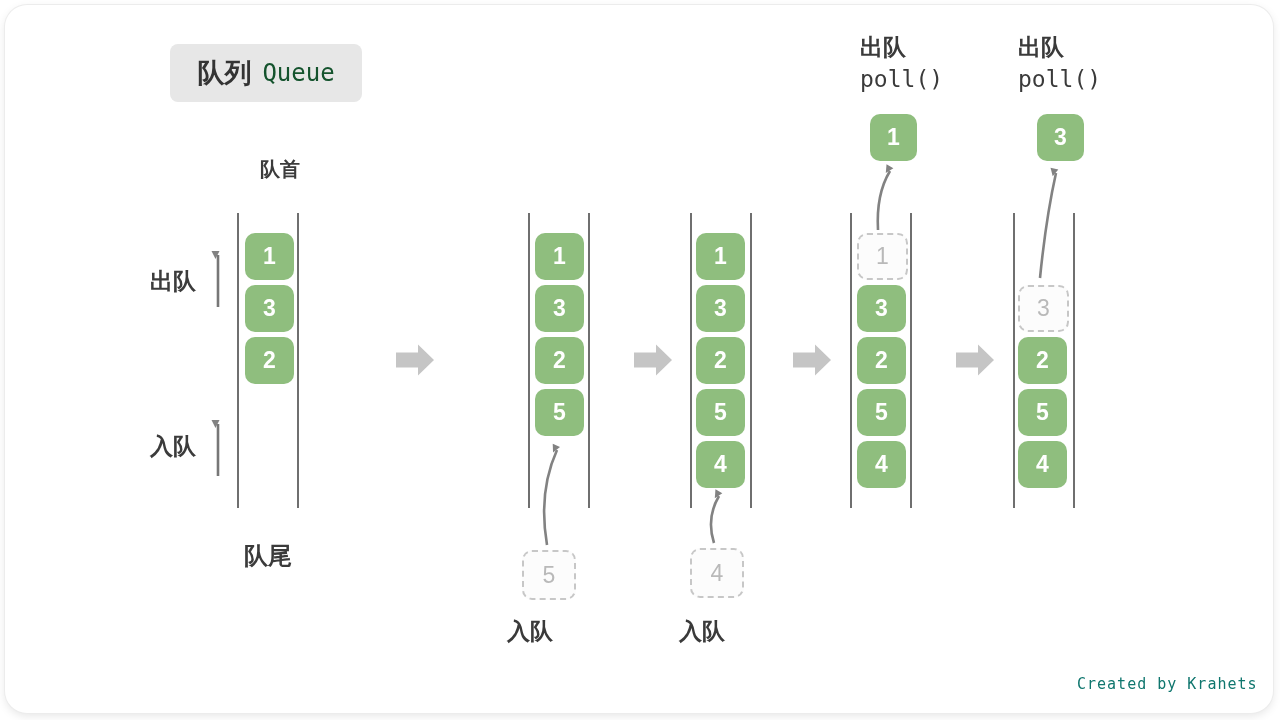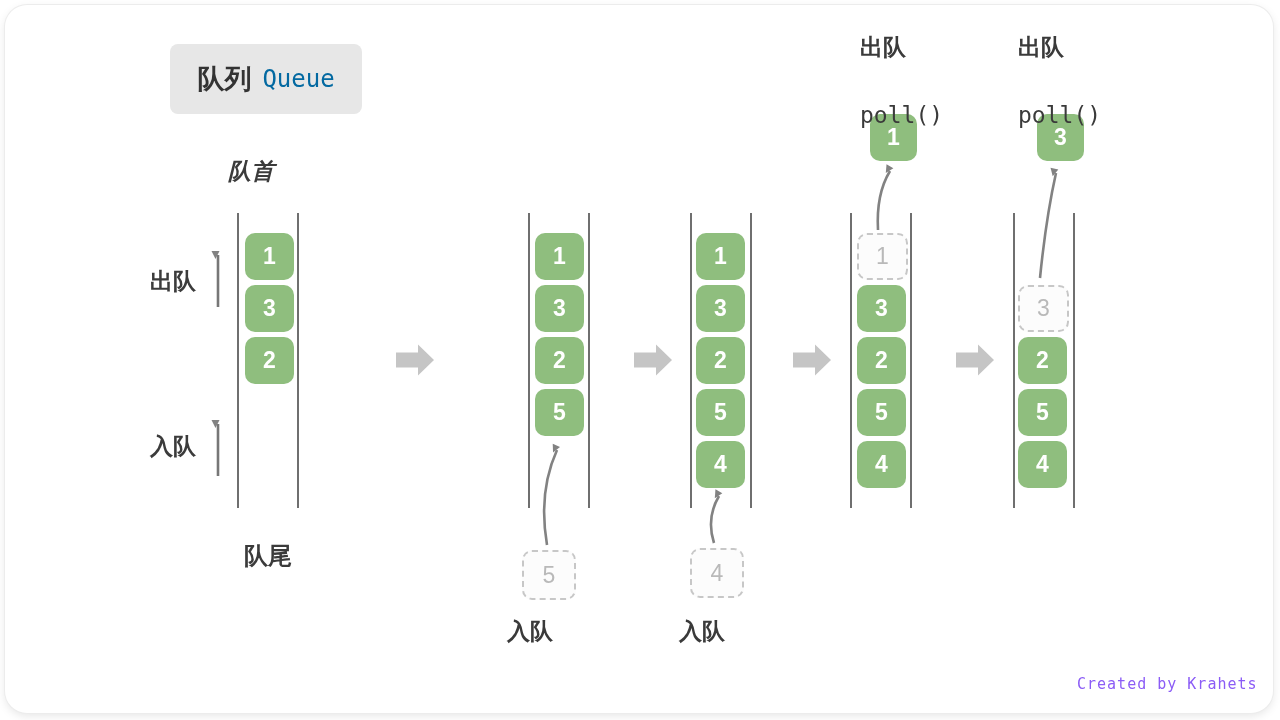--- a/index.html
+++ b/index.html
@@ -1,26 +1,26 @@
 <!DOCTYPE html>
 <html><head>
 <meta charset="utf-8">
 <style>
   html,body{margin:0;padding:0;background:#ffffff;}
   .stage{position:relative;width:1280px;height:720px;font-family:"Liberation Sans","DejaVu Sans",sans-serif;overflow:hidden;}
   .card{position:absolute;left:5px;top:5px;width:1268px;height:708px;background:#ffffff;border-radius:22px;
         box-shadow:0 0 0 1px #ececec, 0 3px 10px rgba(0,0,0,0.10);}
   
-  .badge{position:absolute;left:170px;top:44px;width:192px;height:70px;background:#e7e7e7;border-radius:8px;
+  .badge{position:absolute;left:170px;top:44px;width:192px;height:58px;background:#e7e7e7;border-radius:8px;
          display:flex;align-items:center;justify-content:center;gap:11px;text-align:center;}
   .badge .zh{font-size:27px;font-weight:700;color:#333333;}
-  .badge .en{font-size:24px;color:#0369a1;font-family:"DejaVu Sans Mono","Liberation Mono",monospace;}
+  .badge .en{font-size:24px;color:#14532d;font-family:"DejaVu Sans Mono","Liberation Mono",monospace;}
   
   .lbl{position:absolute;font-size:23px;font-weight:700;color:#3b3b3b;white-space:nowrap;}
-  .lbl-front{left:228px;top:156px;font-size:23px;font-style:italic;}
+  .lbl-front{left:260px;top:156px;font-size:20px;}
   .lbl-rear{left:244px;top:540px;font-size:24px;}
   .lbl-deq{left:150px;top:266px;}
   .lbl-enq{left:150px;top:431px;}
   
   .vline{position:absolute;top:213px;width:2px;height:295px;background:#6f6f6f;}
   
   .cell{position:absolute;width:49px;height:47px;border-radius:10px;background:#8FBE7E;
         display:flex;align-items:center;justify-content:center;
         color:#ffffff;font-size:23px;font-weight:600;}
   .col1{left:245px}.col2{left:535px}.col3{left:696px}.col4{left:857px}.col5{left:1018px}
@@ -30,31 +30,31 @@
   .ghost-below{position:absolute;width:50px;height:46px;border-radius:10px;background:#fcfcfc;
          border:2px dashed #c7c7c7;color:#b9b9b9;font-size:23px;display:flex;align-items:center;justify-content:center;}
   .gb2{left:522px;top:550px}
   .gb3{left:690px;top:548px}
   .popped{width:47px;height:47px;}
   .pop4{left:870px;top:114px}
   .pop5{left:1037px;top:114px}
   
   .op{position:absolute;white-space:nowrap;}
   .op .zh{font-size:23px;font-weight:600;color:#3a3a3a;line-height:30px;}
-  .op .code{font-family:"DejaVu Sans Mono","Liberation Mono",monospace;font-size:23px;color:#3a3a3a;line-height:34px;margin-top:36px;}
+  .op .code{font-family:"DejaVu Sans Mono","Liberation Mono",monospace;font-size:23px;color:#3a3a3a;line-height:34px;}
   .op .arg{color:#64A252;font-weight:700;}
   .op-enq5{left:507px;top:616px}
   .op-enq4{left:679px;top:616px}
   .op-poll1{left:860px;top:32px}
   .op-poll2{left:1018px;top:32px}
   
   .overlay{position:absolute;left:0;top:0;width:1280px;height:720px;pointer-events:none;}
   
   .watermark{position:absolute;left:1077px;top:675px;font-family:"DejaVu Sans Mono","Liberation Mono",monospace;
-             font-size:15px;color:#8b5cf6;letter-spacing:1px;}
+             font-size:15px;color:#0f766e;letter-spacing:1px;}
 </style>
 </head>
 <body>
 
 <div class="stage">
   <div class="card"></div>
 
   <div class="badge">
     <span class="zh">队列</span>
     <span class="en">Queue</span>

